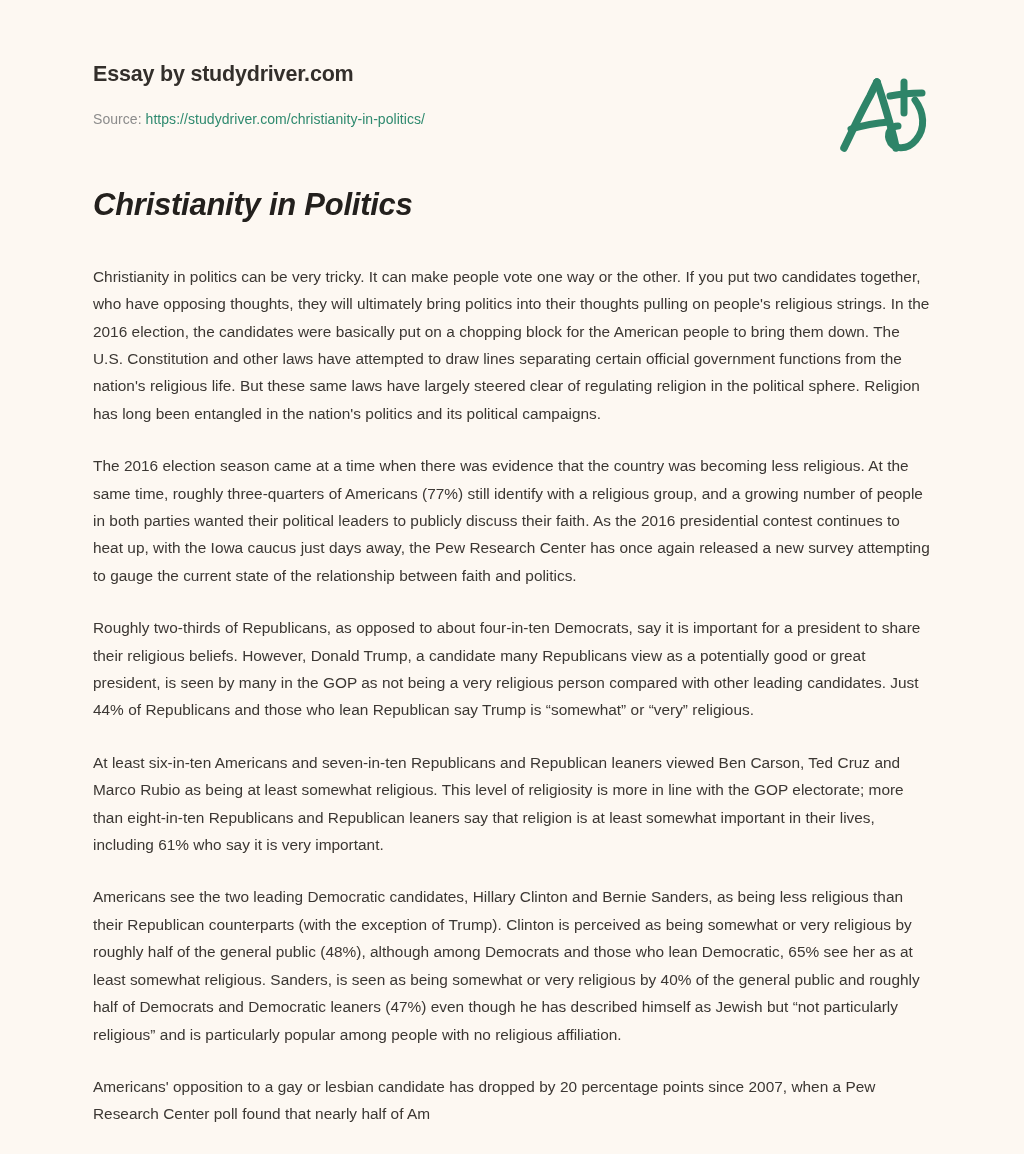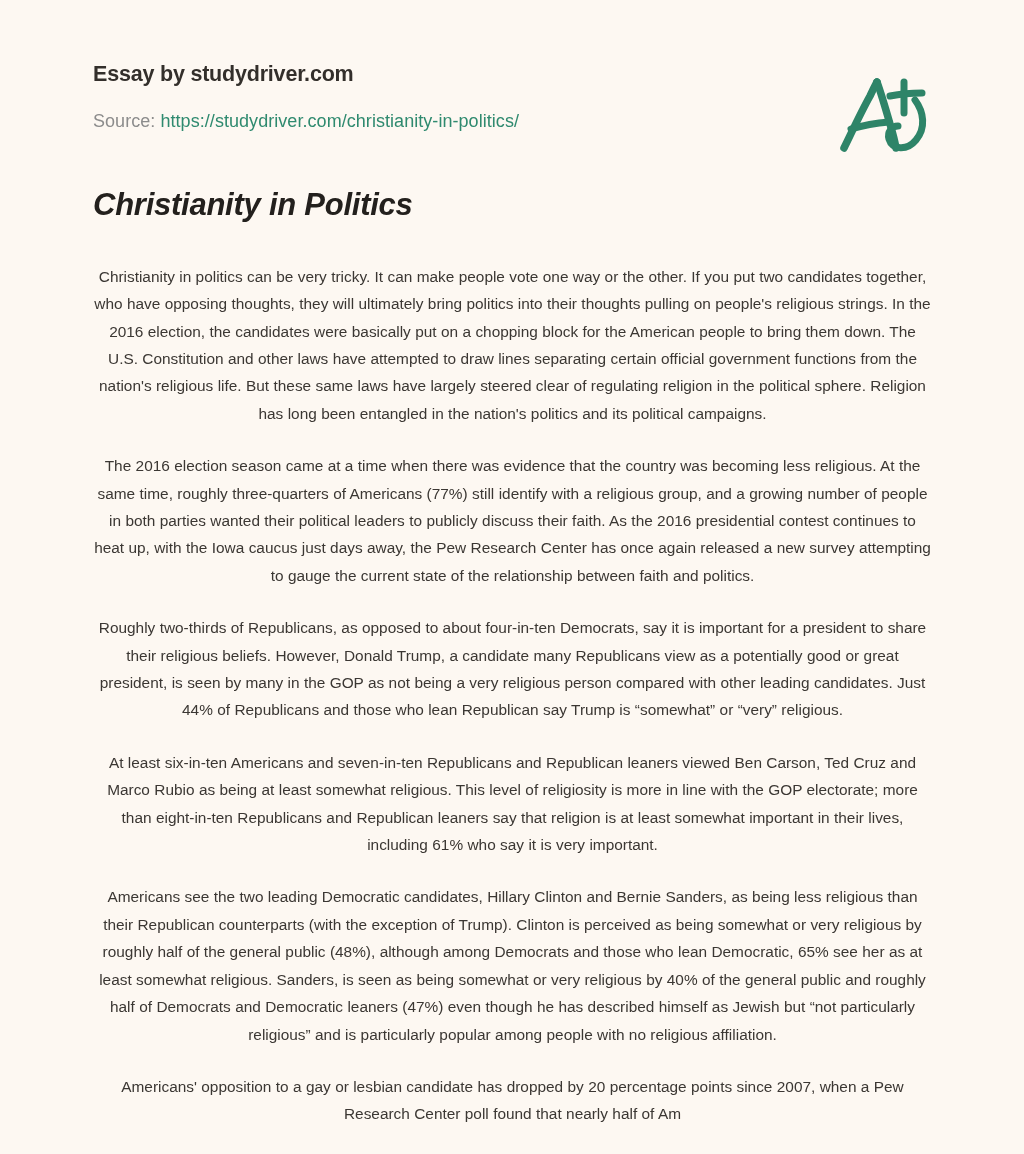--- a/index.html
+++ b/index.html
@@ -34,21 +34,21 @@
   .essay-by {
     font-size: 21.5px;
     font-weight: bold;
     letter-spacing: -0.2px;
     color: #332f2b;
     line-height: 1.2;
   }
 
   .source-line {
     margin-top: 22px;
-    font-size: 18px;
+    font-size: 14px;
     line-height: 1.3;
     color: #8c8c8c;
     letter-spacing: 0.05px;
   }
 
   .source-label {
     color: #8c8c8c;
   }
 
   .source-url {
@@ -87,21 +87,21 @@
   .content {
     margin: 38px 0 0 93px;
     width: 839px;
   }
 
   .content p {
     font-size: 15.4px;
     line-height: 27.4px;
     color: #3b3733;
     margin-bottom: 25px;
-    text-align: center;
+    text-align: left;
     letter-spacing: 0.0px;
     word-spacing: 0.1px;
   }
 
   .content p:last-child {
     margin-bottom: 16px;
   }
 </style>
 </head>
 <body>

